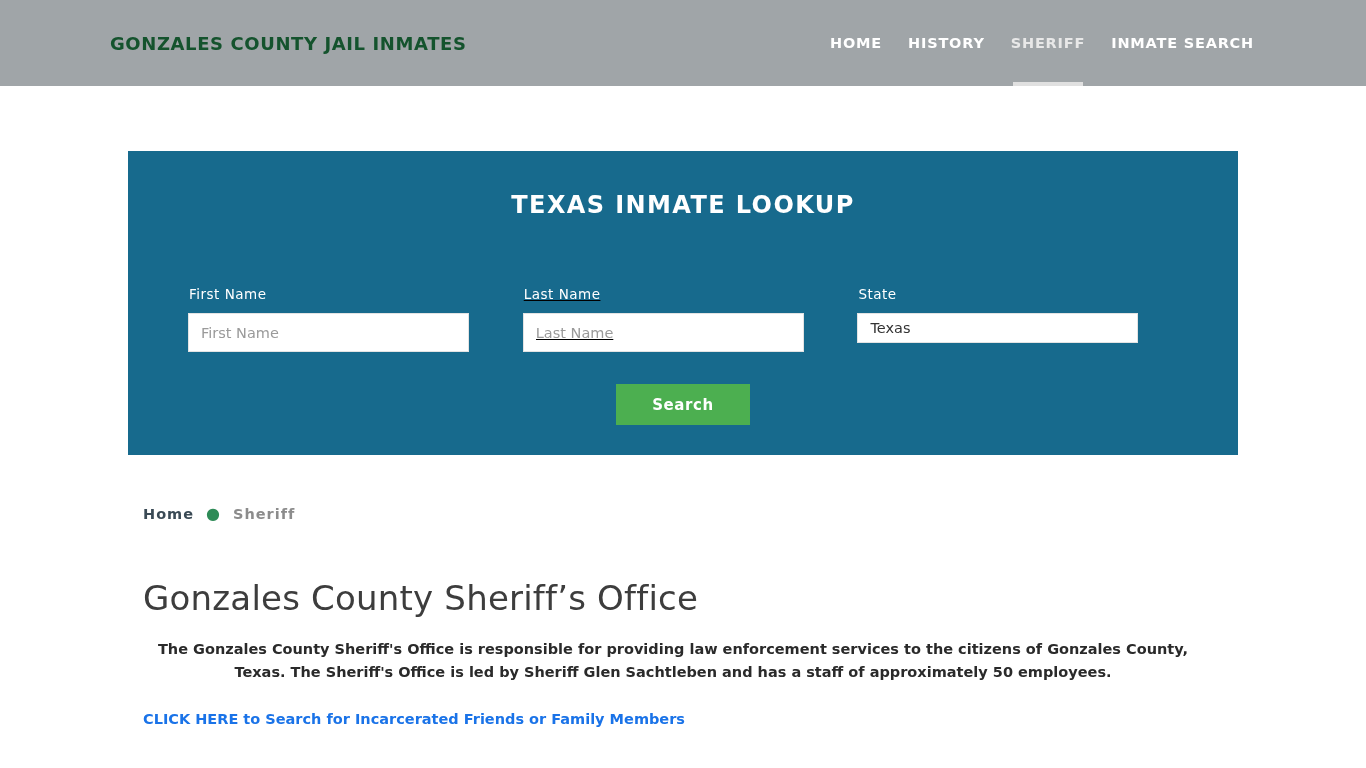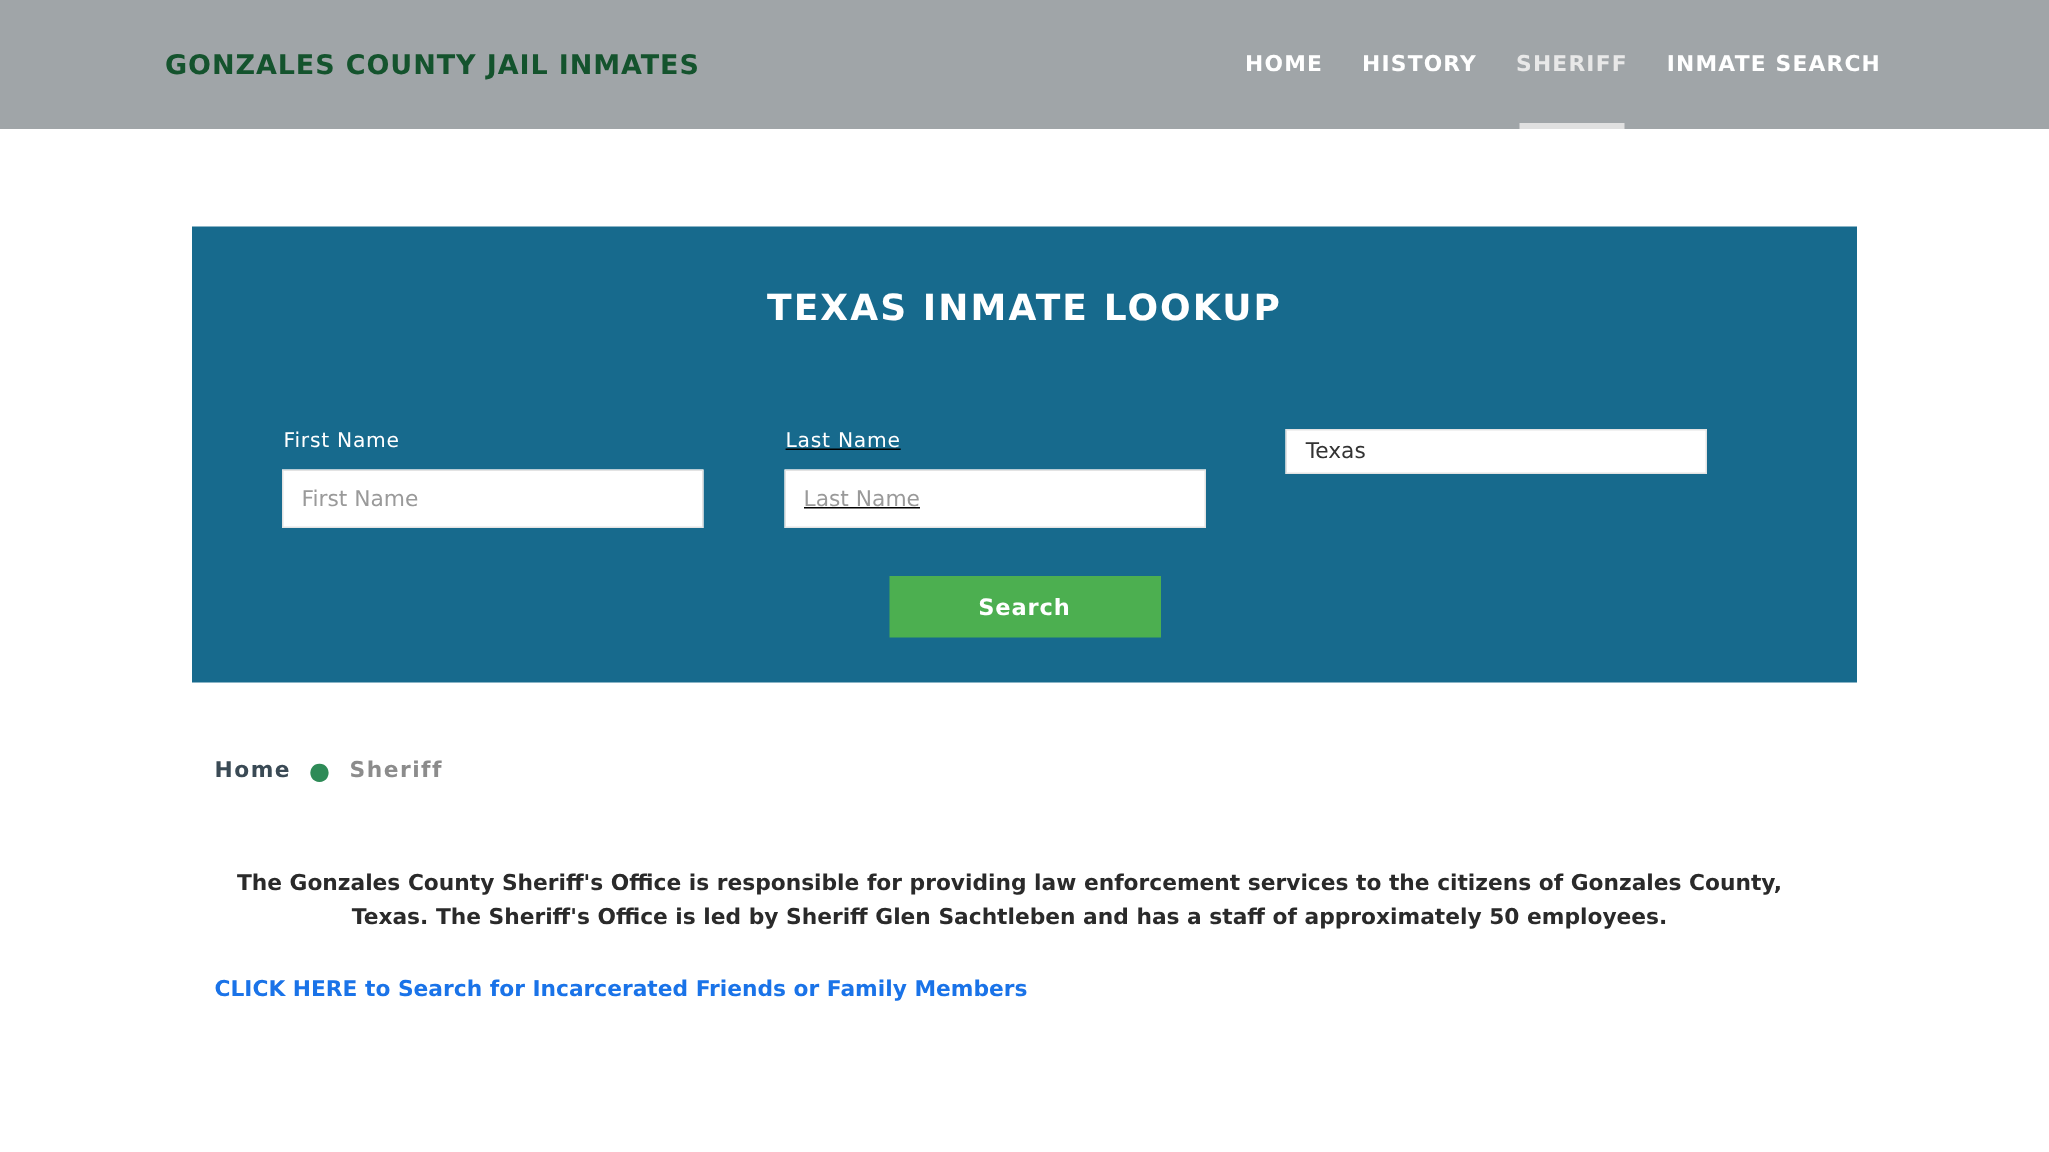--- a/index.html
+++ b/index.html
@@ -121,21 +121,21 @@
     display: flex;
     align-items: center;
     cursor: pointer;
   }
   .search-btn-wrap {
     display: flex;
     justify-content: center;
     margin-top: 32px;
   }
   .search-btn {
-    width: 181px;
+    width: 134px;
     height: 41px;
     background: #4caf50;
     border: none;
     color: #ffffff;
     font-size: 15px;
     font-weight: bold;
     letter-spacing: 0.6px;
     cursor: pointer;
     font-family: "DejaVu Sans", "Liberation Sans", sans-serif;
   }
@@ -218,31 +218,33 @@
   <div class="fields-row">
     <div class="field first">
       <label class="field-label">First Name</label>
       <input class="text-input" type="text" placeholder="First Name" style="">
     </div>
     <div class="field last">
       <label class="field-label">Last Name</label>
       <input class="text-input" type="text" placeholder="Last Name" style="">
     </div>
     <div class="field state">
+      <label class="field-label">State</label>
       <div class="state-select">Texas</div>
     </div>
   </div>
 
   <div class="search-btn-wrap">
     <button class="search-btn">Search</button>
   </div>
 </section>
 
 <div class="breadcrumb">
   <a class="crumb-home">Home</a>
   <span class="crumb-sep">●</span>
   <span class="crumb-current">Sheriff</span>
 </div>
 
 <main class="content">
+  <h1 class="page-title">Gonzales County Sheriff’s Office</h1>
   <p class="body-par">The Gonzales County Sheriff's Office is responsible for providing law enforcement services to the citizens of Gonzales County, Texas. The Sheriff's Office is led by Sheriff Glen Sachtleben and has a staff of approximately 50 employees.</p>
   <a class="cta-link">CLICK HERE to Search for Incarcerated Friends or Family Members</a>
 </main>
 
 </body></html>

